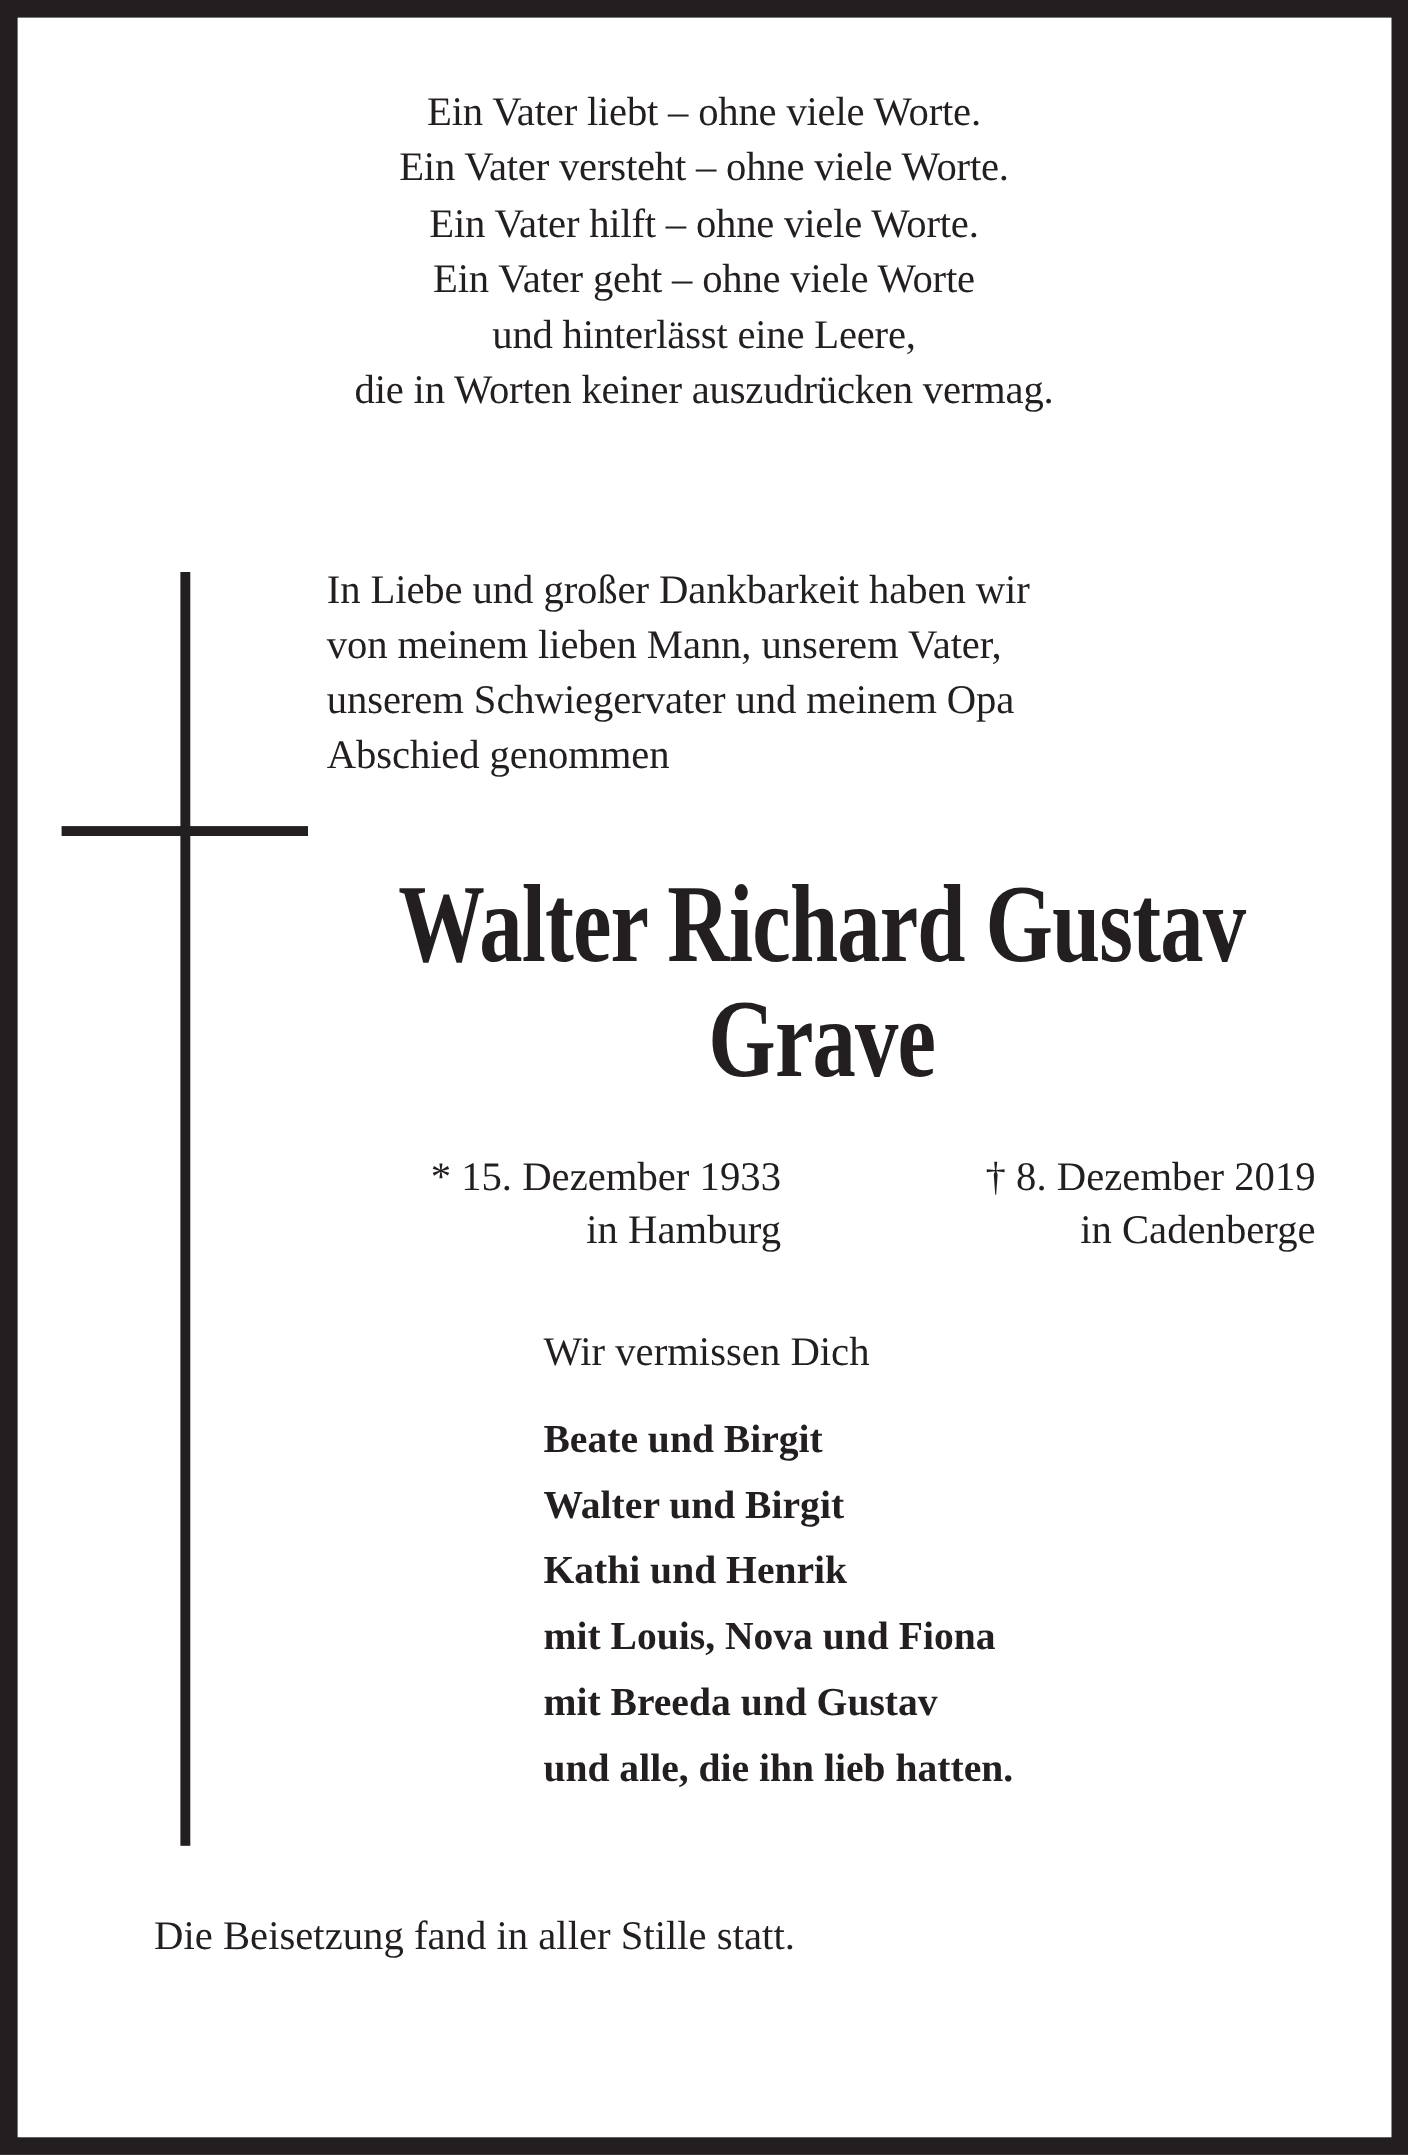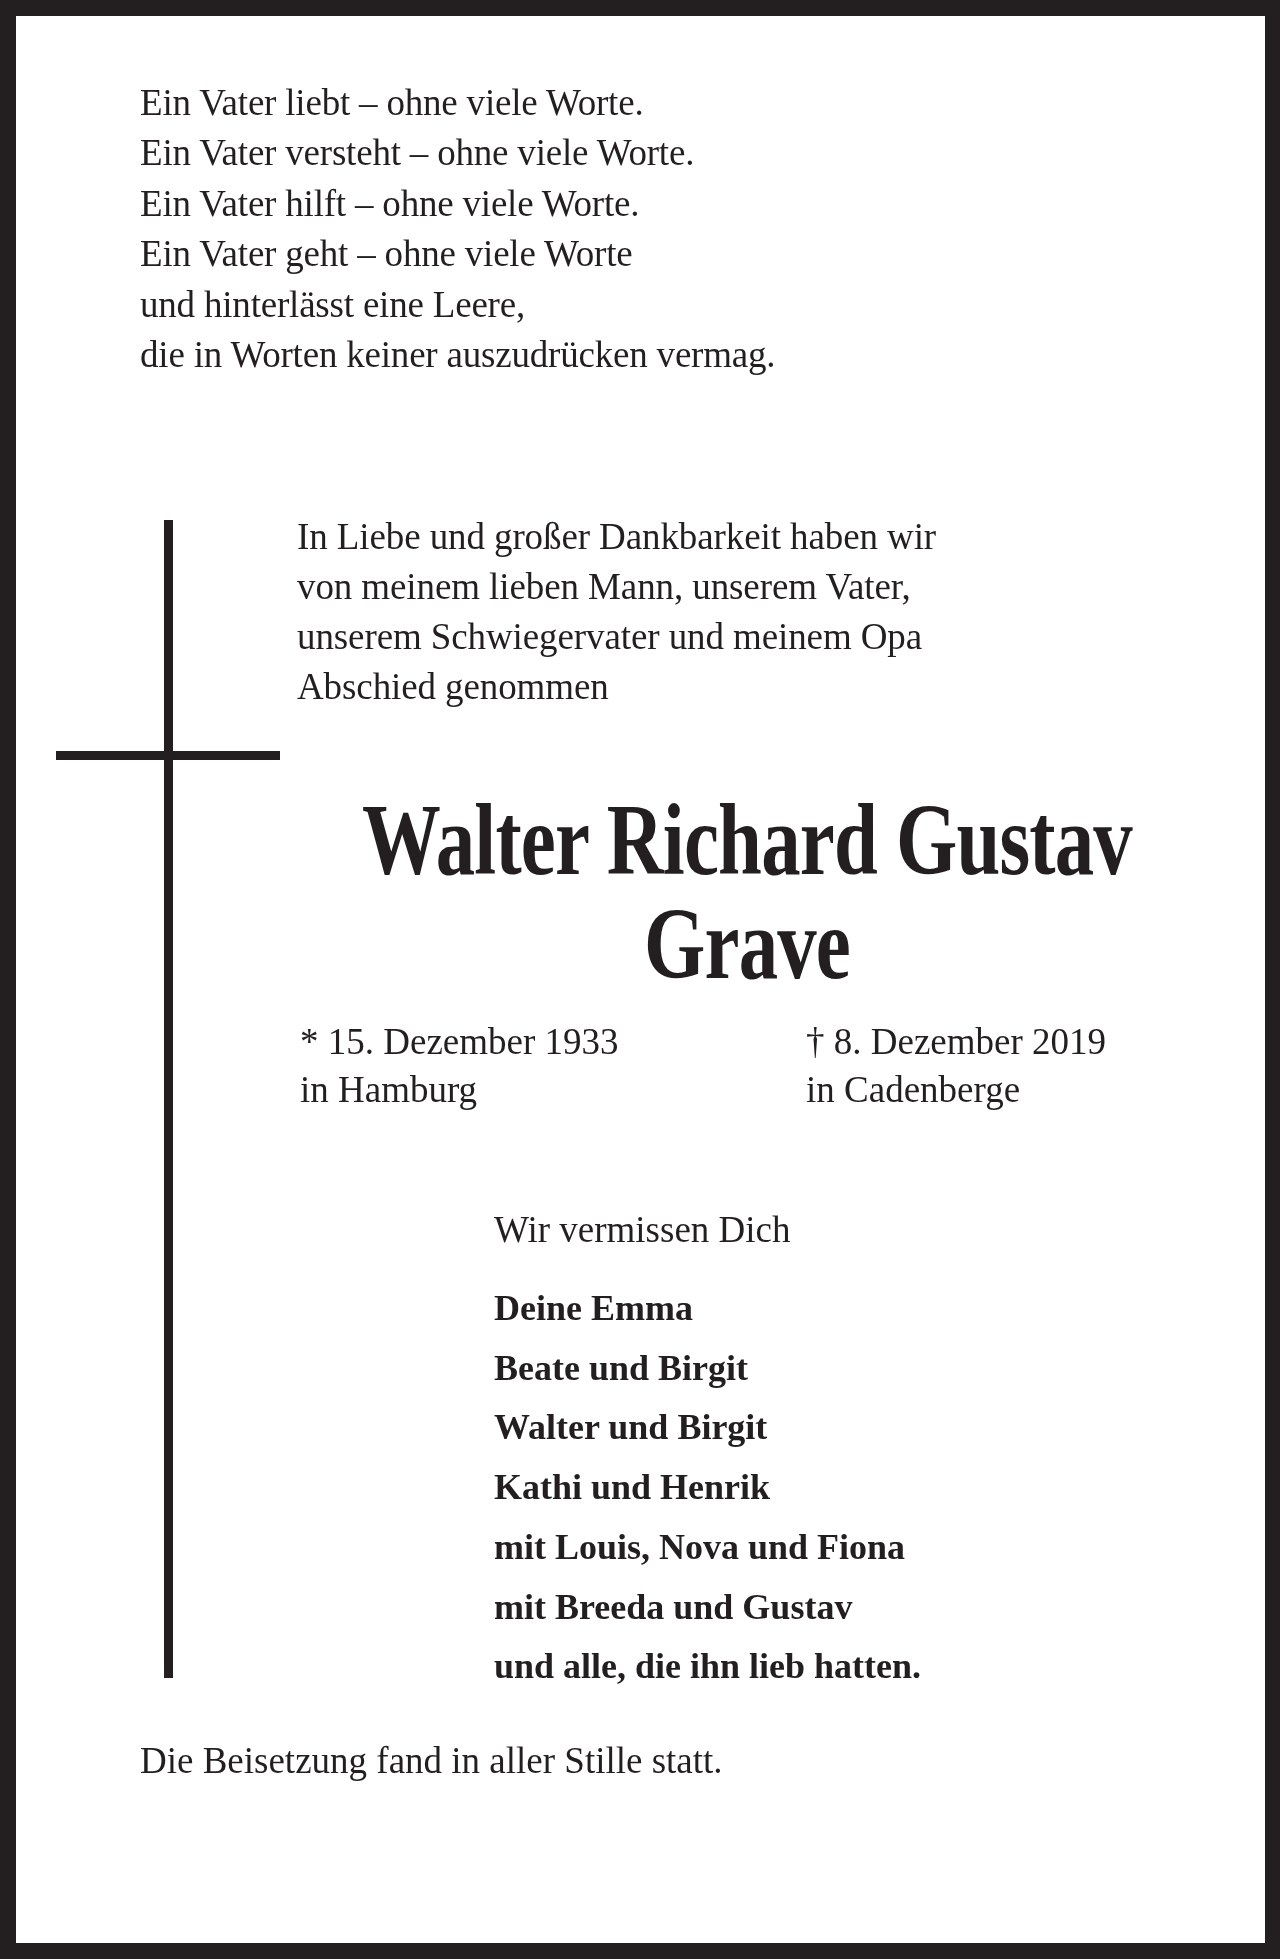--- a/index.html
+++ b/index.html
@@ -22,21 +22,21 @@
       width: 1249px;
       height: 1927px;
       background: #ffffff;
     }
     
     .poem {
       position: absolute;
       left: 140px;
       top: 78px;
       width: 1000px;
-      text-align: left;
+      text-align: center;
       font-size: 37px;
       line-height: 50.4px;
       letter-spacing: -0.2px;
     }
     .poem .line { display: block; white-space: nowrap; }
 
     
     .cross-v {
       position: absolute;
       left: 164px;
@@ -82,22 +82,22 @@
     .name .line {
       display: block;
       white-space: nowrap;
       transform: scaleX(0.78);
       transform-origin: center;
     }
 
     
     .date-col {
       position: absolute;
-      top: 1018px;
-      text-align: left;
+      top: 1047px;
+      text-align: right;
       font-size: 37px;
       line-height: 48px;
     }
     .date-col .line { display: block; white-space: nowrap; }
     .date-birth { left: 300px; width: 410px; }
     .date-death { left: 806px; width: 390px; }
 
     
     .miss {
       position: absolute;
@@ -167,21 +167,20 @@
 </div>
 
 <div class="date-col date-death">
   <span class="line">† 8. Dezember 2019</span>
   <span class="line">in Cadenberge</span>
 </div>
 
 <div class="miss">Wir vermissen Dich</div>
 
 <div class="family">
-  <span class="line">Deine Emma</span>
   <span class="line">Beate und Birgit</span>
   <span class="line">Walter und Birgit</span>
   <span class="line">Kathi und Henrik</span>
   <span class="line">mit Louis, Nova und Fiona</span>
   <span class="line">mit Breeda und Gustav</span>
   <span class="line">und alle, die ihn lieb hatten.</span>
 </div>
 
 <div class="footer">Die Beisetzung fand in aller Stille statt.</div>
 

